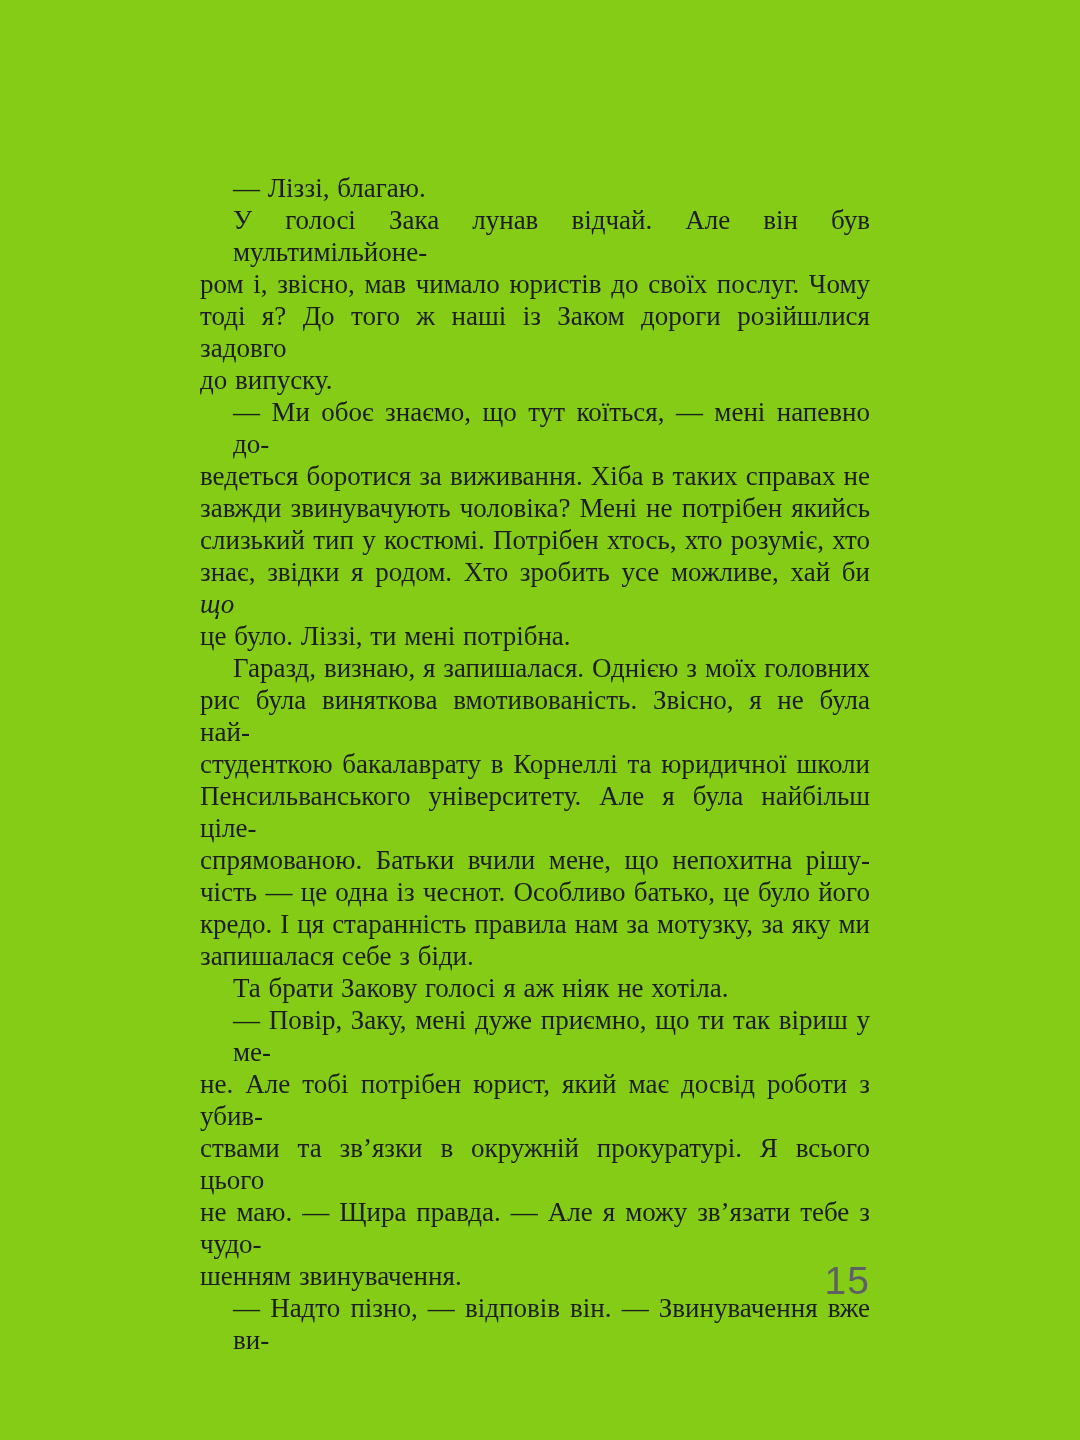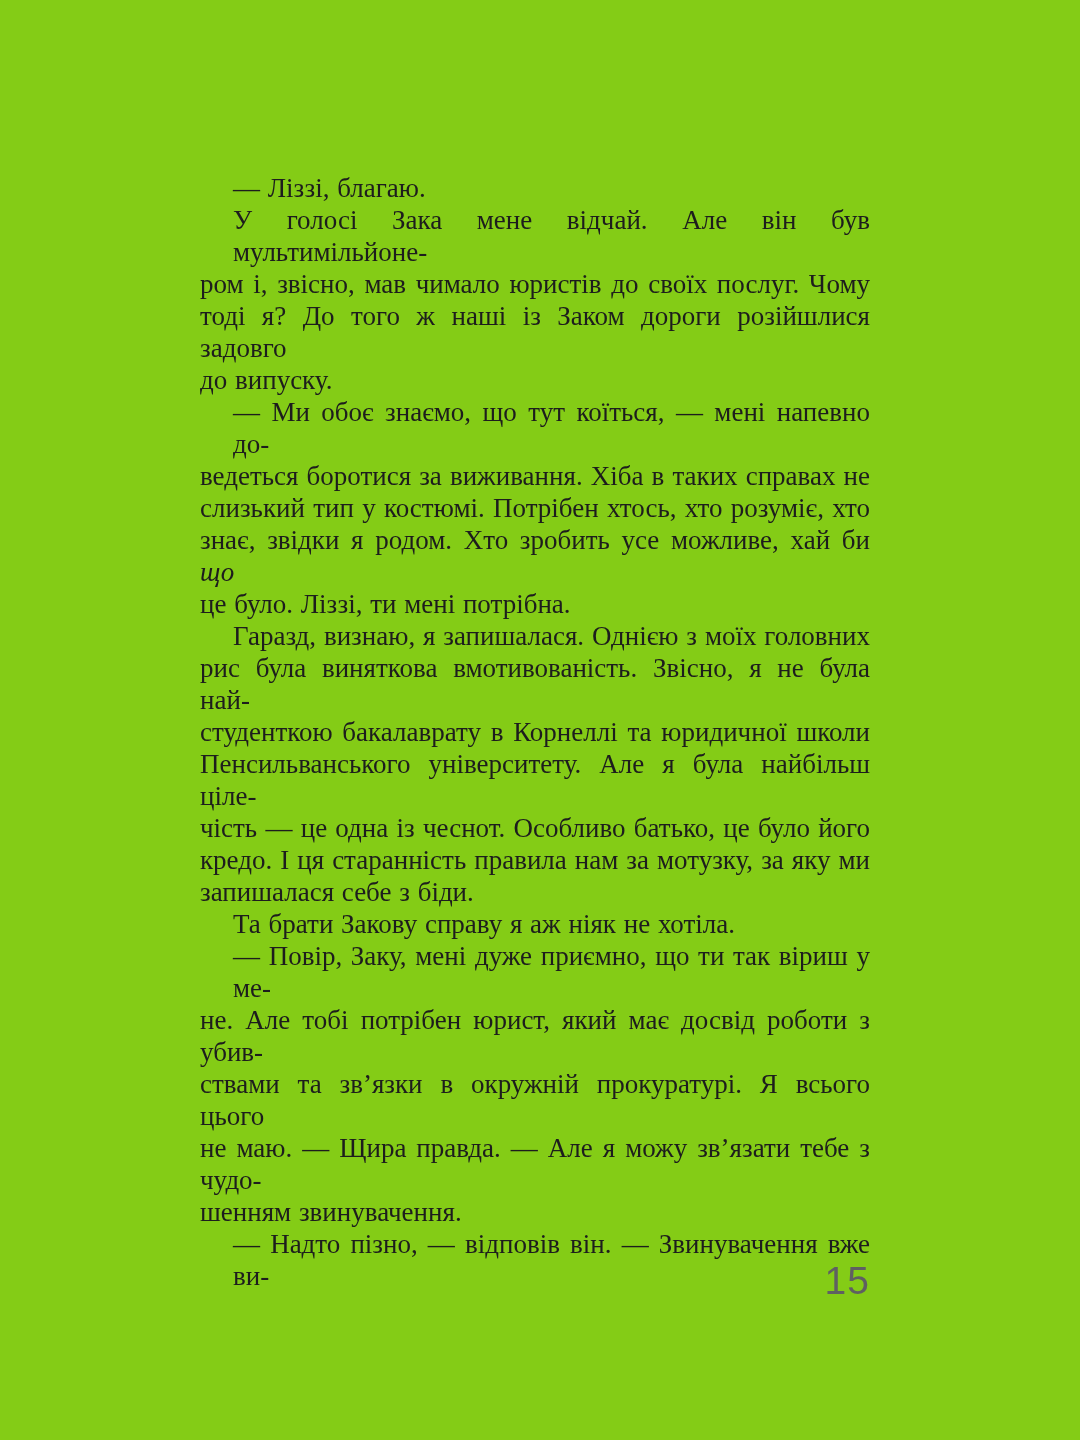--- a/index.html
+++ b/index.html
@@ -49,43 +49,45 @@
 </style>
 </head>
 <body>
 
 <div class="book-page">
   <div class="text-column">
       <div class="para">
         <div class="line first last"><span>— Ліззі, благаю.</span></div>
       </div>
       <div class="para">
-        <div class="line first"><span>У голосі Зака мене відчай. Але він був мультимільйоне-</span></div>
+        <div class="line first"><span>У голосі Зака лунав відчай. Але він був мультимільйоне-</span></div>
         <div class="line"><span>ром і, звісно, мав чимало юристів до своїх послуг. Чому</span></div>
         <div class="line"><span>тоді я? До того ж наші із Заком дороги розійшлися задовго</span></div>
         <div class="line last"><span>до випуску.</span></div>
       </div>
       <div class="para">
         <div class="line first"><span>— Ми обоє знаємо, що тут коїться, — мені напевно до-</span></div>
         <div class="line"><span>ведеться боротися за виживання. Хіба в таких справах не</span></div>
+        <div class="line"><span>завжди звинувачують чоловіка? Мені не потрібен якийсь</span></div>
         <div class="line"><span>слизький тип у костюмі. Потрібен хтось, хто розуміє, хто</span></div>
         <div class="line"><span>знає, звідки я родом. Хто зробить усе можливе, хай би </span><span class="it">що</span></div>
         <div class="line last"><span>це було. Ліззі, ти мені потрібна.</span></div>
       </div>
       <div class="para">
         <div class="line first"><span>Гаразд, визнаю, я запишалася. Однією з моїх головних</span></div>
         <div class="line"><span>рис була виняткова вмотивованість. Звісно, я не була най-</span></div>
         <div class="line"><span>студенткою бакалаврату в Корнеллі та юридичної школи</span></div>
         <div class="line"><span>Пенсильванського університету. Але я була найбільш ціле-</span></div>
+        <div class="line"><span>спрямованою. Батьки вчили мене, що непохитна рішу-</span></div>
         <div class="line"><span>чість — це одна із чеснот. Особливо батько, це було його</span></div>
         <div class="line"><span>кредо. І ця старанність правила нам за мотузку, за яку ми</span></div>
         <div class="line last"><span>запишалася себе з біди.</span></div>
       </div>
       <div class="para">
-        <div class="line first last"><span>Та брати Закову справу я аж ніяк не хотіла.</span></div>
+        <div class="line first last"><span>Та брати Закову голосі я аж ніяк не хотіла.</span></div>
       </div>
       <div class="para">
         <div class="line first"><span>— Повір, Заку, мені дуже приємно, що ти так віриш у ме-</span></div>
         <div class="line"><span>не. Але тобі потрібен юрист, який має досвід роботи з убив-</span></div>
         <div class="line"><span>ствами та зв’язки в окружній прокуратурі. Я всього цього</span></div>
         <div class="line"><span>не маю. — Щира правда. — Але я можу зв’язати тебе з чудо-</span></div>
         <div class="line last"><span>шенням звинувачення.</span></div>
       </div>
       <div class="para">
         <div class="line first"><span>— Надто пізно, — відповів він. — Звинувачення вже ви-</span></div>

